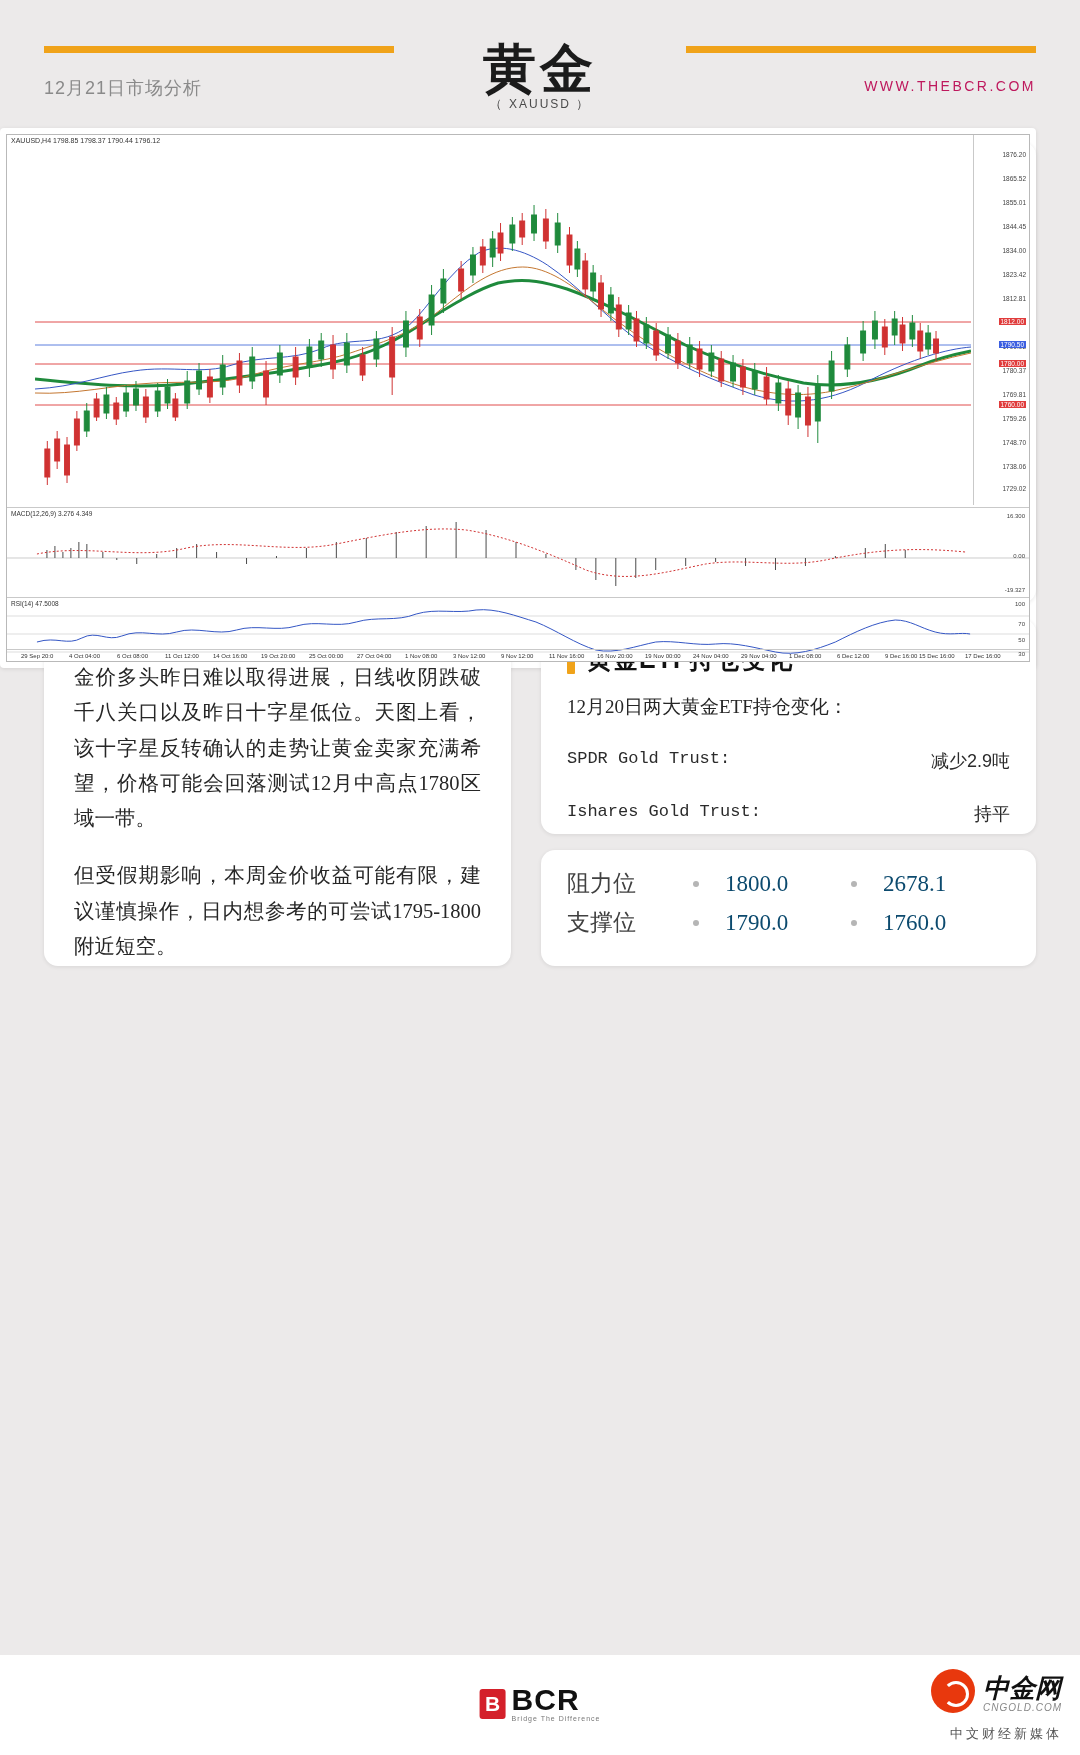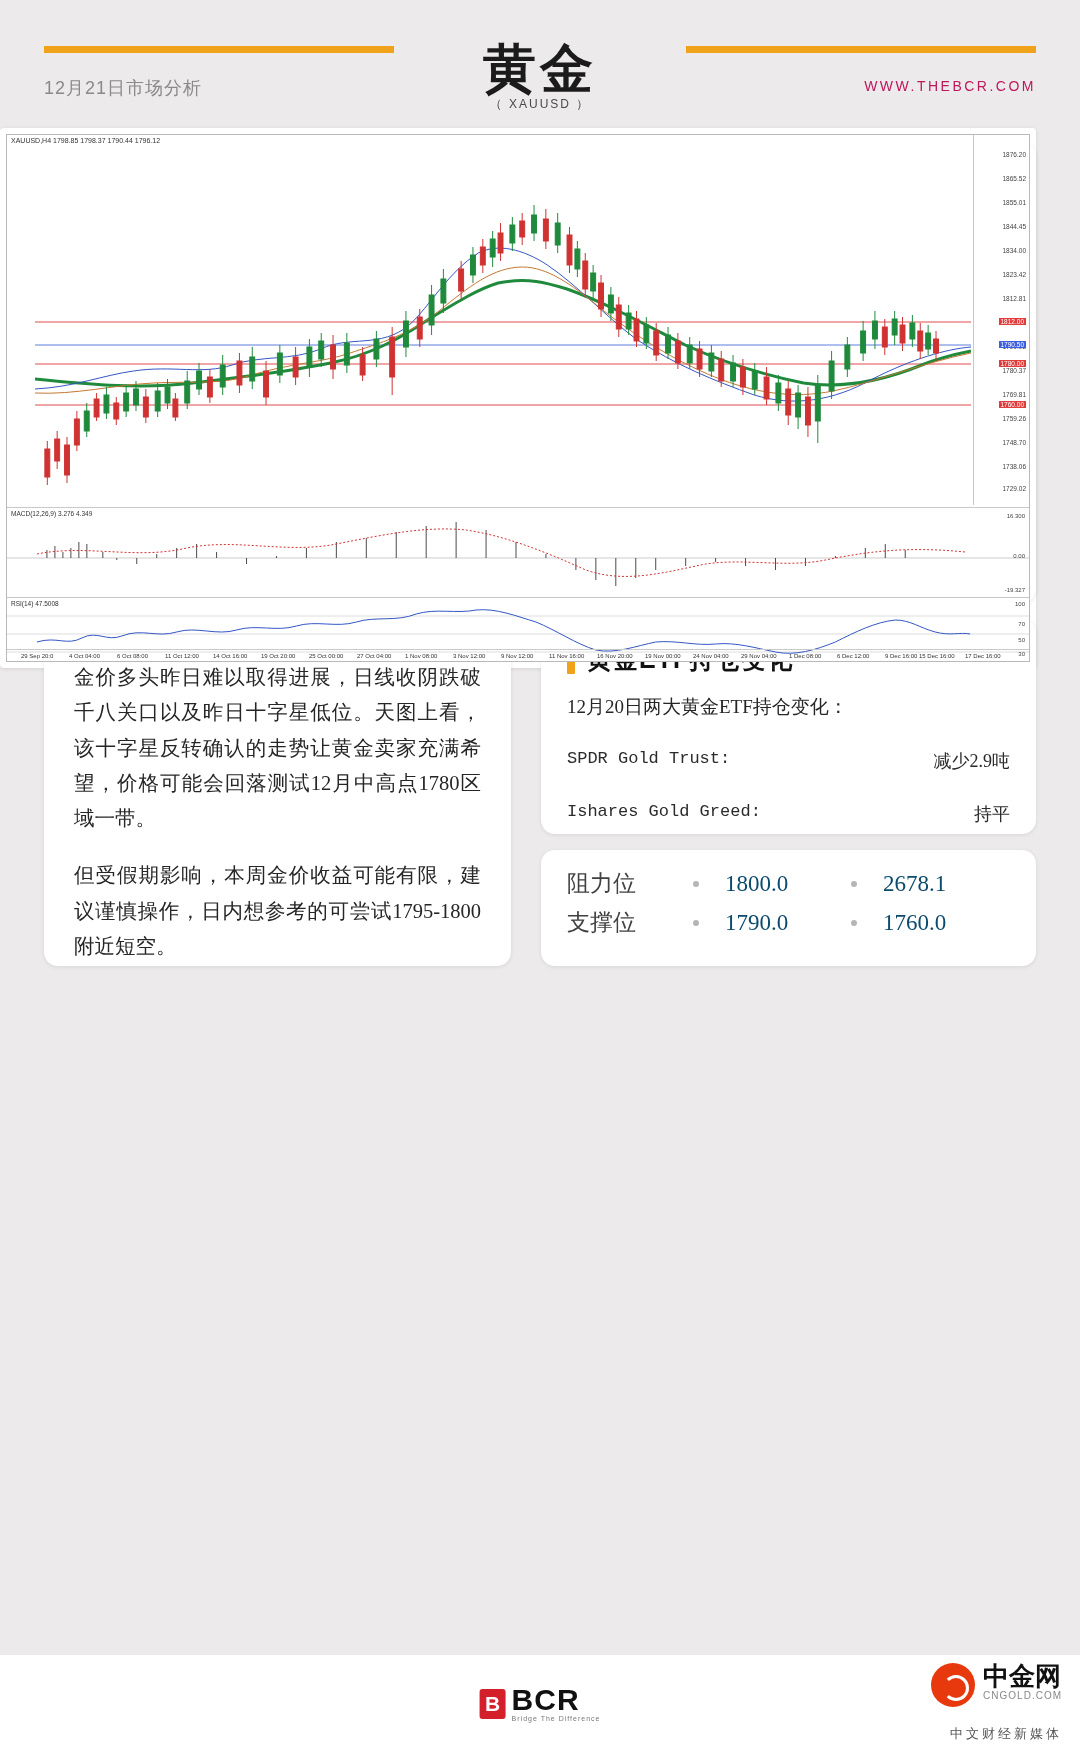--- a/index.html
+++ b/index.html
@@ -72,21 +72,21 @@
     font-size:19.5px; line-height:1.7; color:#262626; margin-top:8px;
   }
   .quote-box {
     margin-top:14px; border:1px solid #e0b54e; border-radius:3px;
     padding:10px 12px; font-family:"Liberation Serif", serif;
     font-size:13.5px; line-height:1.7; color:#333;
   }
 
   .etf-intro { font-family:"Liberation Serif", serif; font-size:19px; margin-top:18px; color:#262626; }
   .etf-row { display:flex; justify-content:space-between; font-family:"Liberation Mono", monospace; font-size:17px; color:#2b2b2b; margin-top:29px; }
-  .etf-row .val { font-family:Liberation Serif, serif; font-size:18px; }
+  .etf-row .val { font-family:Liberation Sans, sans-serif; font-size:18px; }
 
   .lvl-row { display:flex; align-items:center; font-family:"Liberation Serif", serif; margin-bottom:8px; }
   .lvl-name { width:120px; font-size:23px; color:#404040; }
   .lvl-dot { width:6px; height:6px; border-radius:50%; background:#b5b5b5; margin:0 26px 0 6px; }
   .lvl-val { font-size:23px; color:#0c4a6e; width:120px; }
 
   
   #chart-card { left:22px; top:982px; width:1036px; height:540px; background:#fff; border-radius:4px; box-shadow:0 1px 4px rgba(0,0,0,0.1); padding:6px; }
   .chart-inner { position:relative; width:100%; height:100%; background:#fff; border:1px solid #b9b9b9; overflow:hidden; }
   .chart-head { position:absolute; left:4px; top:2px; font-size:7px; color:#333; font-family:"Liberation Sans", sans-serif; }
@@ -98,21 +98,21 @@
   .sub-label { position:absolute; left:4px; top:2px; font-size:6.5px; color:#333; }
   .time-axis { position:absolute; left:0; right:0; bottom:0; height:12px; border-top:1px solid #c9c9c9; font-size:6px; color:#333; }
   .time-axis span { position:absolute; bottom:2px; }
 
   
   .footer { position:absolute; left:0; bottom:0; width:1080px; height:100px; background:#fff; }
   .bcr-logo { position:absolute; left:50%; transform:translateX(-50%); top:30px; display:flex; align-items:center; }
   .bcr-mark { width:26px; height:30px; background:#d4202a; color:#fff; font-weight:bold; font-size:21px; display:flex; align-items:center; justify-content:center; border-radius:3px; margin-right:6px;}
   .bcr-text { font-size:30px; font-weight:bold; letter-spacing:1px; color:#111; line-height:1; }
   .bcr-sub { font-size:7px; color:#777; letter-spacing:1px; }
-  .cngold { position:absolute; right:18px; top:8px; display:flex; align-items:flex-start; }
+  .cngold { position:absolute; right:18px; top:14px; display:flex; align-items:flex-end;font-style:italic; }
   .cngold-circle { width:44px; height:44px; border-radius:50%; background:#e8380d; margin-right:8px; position:relative; }
   .cngold-circle::after { content:""; position:absolute; left:12px; top:12px; width:20px; height:20px; border:3px solid #fff; border-radius:50%; border-left-color:transparent;}
   .cngold-name { font-size:26px; font-weight:bold; color:#111; line-height:1.05; }
   .cngold-url { font-size:10px; color:#888; letter-spacing:1px; }
   .cngold-tag { position:absolute; right:18px; top:70px; font-size:13px; color:#555; letter-spacing:3px; }
 </style>
 </head>
 <body>
 
 <div class="page">
@@ -188,21 +188,21 @@
     <div class="sect-title small">
       <span class="tick"></span>
       <span>黄金ETF持仓变化</span>
     </div>
     <div class="etf-intro">12月20日两大黄金ETF持仓变化：</div>
     <div class="etf-row">
       <span>SPDR Gold Trust:</span>
       <span class="val">减少2.9吨</span>
     </div>
     <div class="etf-row">
-      <span>Ishares Gold Greed:</span>
+      <span>Ishares Gold Trust:</span>
       <span class="val">持平</span>
     </div>
   </div>
 
   <div class="card" id="card-levels">
     <div class="lvl-row">
       <span class="lvl-name">阻力位</span>
       <span class="lvl-dot"></span>
       <span class="lvl-val">1800.0</span>
       <span class="lvl-dot"></span>

